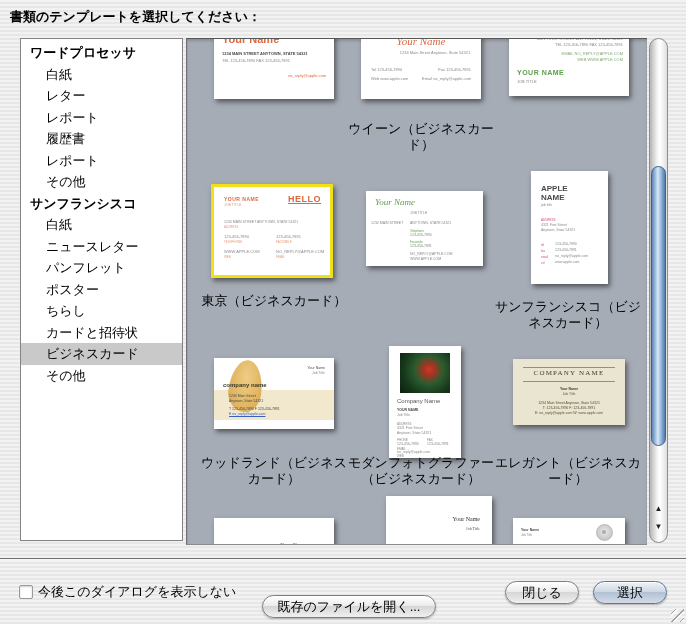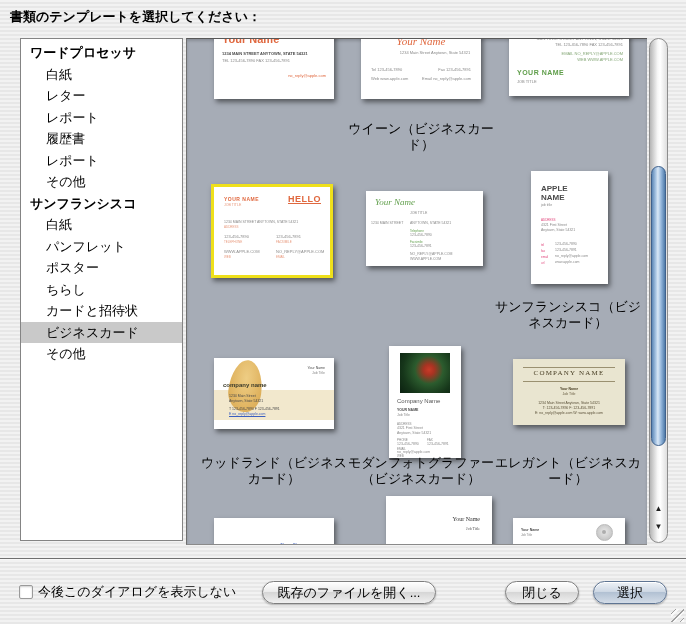--- a/index.html
+++ b/index.html
@@ -88,21 +88,21 @@
   #footer-sep{left:0;top:558px;width:686px;height:2px;background:linear-gradient(180deg,#6f6f6f 0 1px,#f8f8f8 1px 2px);}
   #dont-show-checkbox{left:19px;top:585px;width:12px;height:12px;background:#fff;border:1px solid #9a9a9a;border-radius:2px;
     box-shadow:inset 0 1px 2px rgba(0,0,0,.2);cursor:pointer;}
   #dont-show-label{left:38px;top:583px;font-size:13px;color:#000;}
   .aqua-btn{
     position:absolute;top:581px;height:23px;border-radius:12px;border:1px solid #7e7e7e;
     background:linear-gradient(180deg,#ffffff 0%,#ececec 45%,#d6d6d6 50%,#f0f0f0 100%);
     font-size:13px;line-height:21px;text-align:center;color:#000;cursor:pointer;
     box-shadow:0 1px 2px rgba(0,0,0,.28), inset 0 1px 0 #fff;box-sizing:border-box;
   }
-  #open-existing-button{left:262px;width:174px;}
+  #open-existing-button{left:262px;width:174px;margin-top:14px;}
   #close-button{left:505px;width:74px;}
   #choose-button{
     left:593px;width:74px;border-color:#5e7492;
     background:linear-gradient(180deg,#eef2f7 0%,#cfd9e5 45%,#b2c1d3 50%,#d3dce7 100%);
   }
   #resize-grip{right:2px;bottom:2px;width:13px;height:13px;
     background:repeating-linear-gradient(135deg,transparent 0 3px,#a0a0a0 3px 4px,#fafafa 4px 6px);cursor:nwse-resize;}
 </style>
 </head>
 <body>
@@ -114,20 +114,21 @@
   <div id="sidebar" class="abs">
     <div class="sb-item header">ワードプロセッサ</div>
     <div class="sb-item">白紙</div>
     <div class="sb-item">レター</div>
     <div class="sb-item">レポート</div>
     <div class="sb-item">履歴書</div>
     <div class="sb-item">レポート</div>
     <div class="sb-item">その他</div>
     <div class="sb-item header">サンフランシスコ</div>
     <div class="sb-item">白紙</div>
+    <div class="sb-item">ニュースレター</div>
     <div class="sb-item">パンフレット</div>
     <div class="sb-item">ポスター</div>
     <div class="sb-item">ちらし</div>
     <div class="sb-item">カードと招待状</div>
     <div class="sb-item selected">ビジネスカード</div>
     <div class="sb-item">その他</div>
   </div>
 
   <div id="grid" class="abs">
 
@@ -197,20 +198,21 @@
       <div class="abs c-pink f2" style="left:10px;top:72px;">tel</div>
       <div class="abs c-gray f3" style="left:24px;top:71px;">123-456-7890</div>
       <div class="abs c-pink f2" style="left:10px;top:78px;">fax</div>
       <div class="abs c-gray f3" style="left:24px;top:77px;">123-456-7891</div>
       <div class="abs c-pink f2" style="left:10px;top:84px;">email</div>
       <div class="abs c-gray f3" style="left:24px;top:83px;">no_reply@apple.com</div>
       <div class="abs c-pink f2" style="left:10px;top:90px;">url</div>
       <div class="abs c-gray f3" style="left:24px;top:89px;">www.apple.com</div>
     </div>
 
+    <div class="tpl-label" style="left:9px;top:254px;">東京（ビジネスカード）</div>
     <div class="tpl-label" style="left:303px;top:260px;">サンフランシスコ（ビジネスカード）</div>
 
     <div class="card" style="left:27px;top:319px;width:120px;height:71px;">
       <div class="wood-band"></div>
       <div class="leaf"></div>
       <div class="abs c-dgray f3 r" style="right:9px;top:8px;">Your Name</div>
       <div class="abs c-gray f3 r" style="right:9px;top:13px;">Job Title</div>
       <div class="abs b f6" style="left:9px;top:24px;color:#3a3a2a;">company name</div>
       <div class="abs c-dgray f3" style="left:15px;top:36px;">1234 Main Street</div>
       <div class="abs c-dgray f3" style="left:15px;top:41px;">Anytown, State 54321</div>

